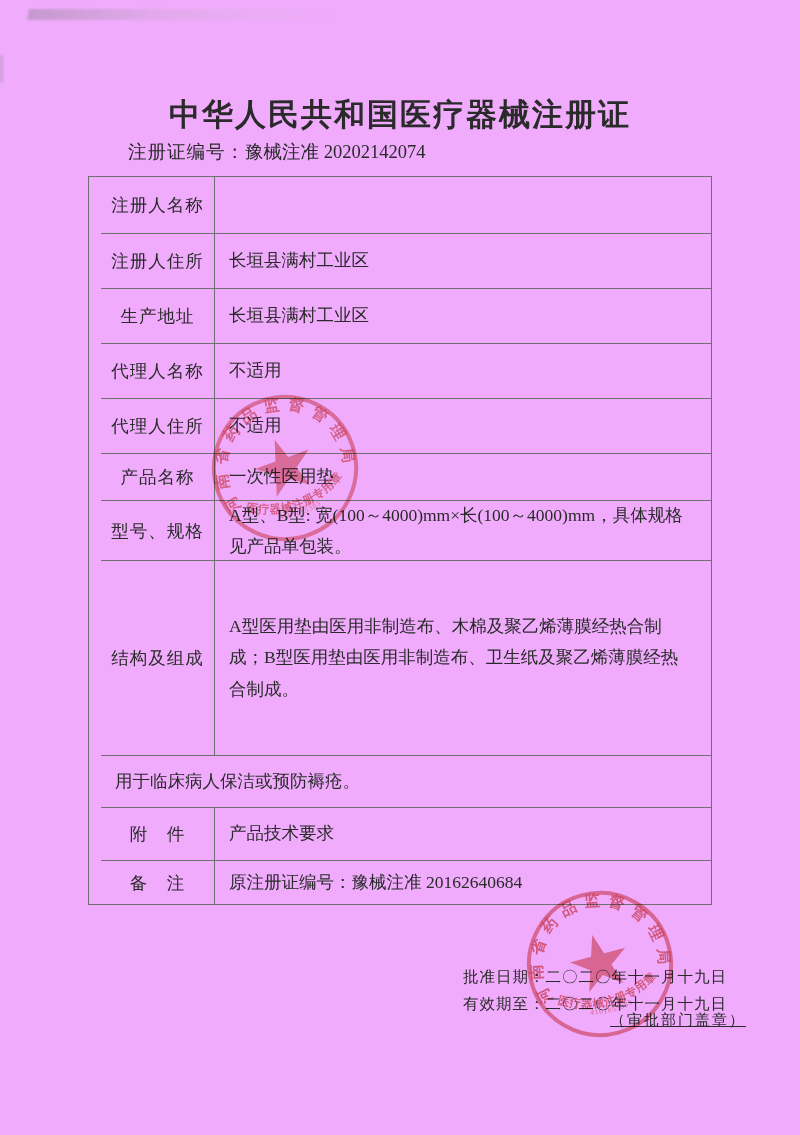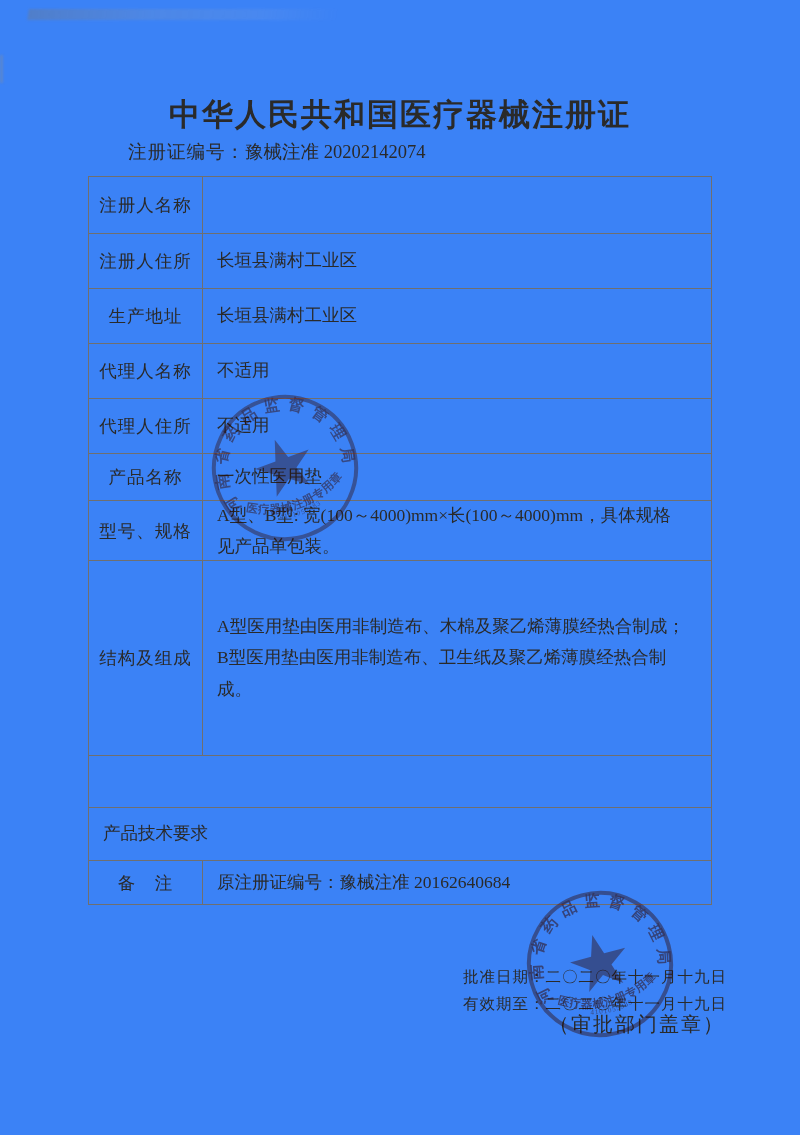--- a/index.html
+++ b/index.html
@@ -1,18 +1,18 @@
 <!DOCTYPE html>
 <html><head>
 <meta charset="utf-8">
 <style>
   html,body { margin:0; padding:0; background:#e8e8e8; }
   .page {
     position:relative; width:800px; height:1135px; margin:0 auto;
-    background:#3b82f6; overflow:hidden;
+    background:#f0abfc; overflow:hidden;
     font-family:"Liberation Serif", serif; color:#2a2a2a;
   }
   
   .smudge-top {
     position:absolute; left:28px; top:9px; width:310px; height:11px;
     background:linear-gradient(90deg, rgba(120,120,120,.35), rgba(160,160,160,.18) 40%, rgba(190,190,190,.10) 75%, transparent);
     filter:blur(1.2px); transform:skewX(-8deg);
   }
   .smudge-left {
     position:absolute; left:0; top:55px; width:3px; height:28px;
@@ -23,20 +23,21 @@
     text-align:center; font-size:31px; font-weight:bold; letter-spacing:2px;
   }
   .cert-line {
     position:absolute; left:128px; top:139px; font-size:18.5px; letter-spacing:1px;
   }
   .cert-line .num { letter-spacing:0; }
   .reg-table {
     position:absolute; left:88px; top:176px; width:624px;
     border:1px solid #6f6f6f; box-sizing:border-box;
     background:transparent;
+    padding-left:12px;
   }
   .row { display:flex; border-top:1px solid #6f6f6f; box-sizing:border-box; }
   .row:first-child { border-top:none; }
   .lbl {
     width:114px; flex:0 0 114px; border-right:1px solid #6f6f6f; box-sizing:border-box;
     display:flex; align-items:center; justify-content:center;
     font-size:17.5px; letter-spacing:1px; text-align:center; padding:2px;
   }
   .val {
     flex:1; display:flex; align-items:center;
@@ -47,21 +48,21 @@
   .r11{height:57px}.r12{height:44px}
   .r7 .val { line-height:1.75; padding-top:0; padding-bottom:0; }
   .footer-left {
     position:absolute; left:130px; top:971px; font-size:15.5px; letter-spacing:1.5px;
   }
   .footer-right {
     position:absolute; left:463px; top:967px; font-size:15.5px; letter-spacing:1px;
   }
   .footer-right .line { margin-bottom:6px; }
   .seal-note {
-    position:absolute; left:549px; top:1011px; font-size:20px; letter-spacing:2px;
+    position:absolute; left:610px; top:1011px; font-size:15px; letter-spacing:2px;text-decoration:underline;
   }
   .stamp {
     position:absolute; width:160px; height:160px;
     mix-blend-mode:multiply; opacity:.88; filter:blur(.3px);
     pointer-events:none;
   }
   .stamp-upper { left:205px; top:388px; }
   .stamp-lower { left:520px; top:884px; }
 </style>
 </head>
@@ -102,22 +103,24 @@
     </div>
     <div class="row r7">
       <div class="lbl">型号、规格</div>
       <div class="val">A型、B型: 宽(100～4000)mm×长(100～4000)mm，具体规格见产品单包装。</div>
     </div>
     <div class="row r8">
       <div class="lbl">结构及组成</div>
       <div class="val">A型医用垫由医用非制造布、木棉及聚乙烯薄膜经热合制成；B型医用垫由医用非制造布、卫生纸及聚乙烯薄膜经热合制成。</div>
     </div>
     <div class="row r9">
+      <div class="val">用于临床病人保洁或预防褥疮。</div>
     </div>
     <div class="row r10">
+      <div class="lbl">附　件</div>
       <div class="val">产品技术要求</div>
     </div>
     <div class="row r12">
       <div class="lbl">备　注</div>
       <div class="val">原注册证编号：豫械注准 20162640684</div>
     </div>
   </div>
 
 
   <div class="footer-right">

